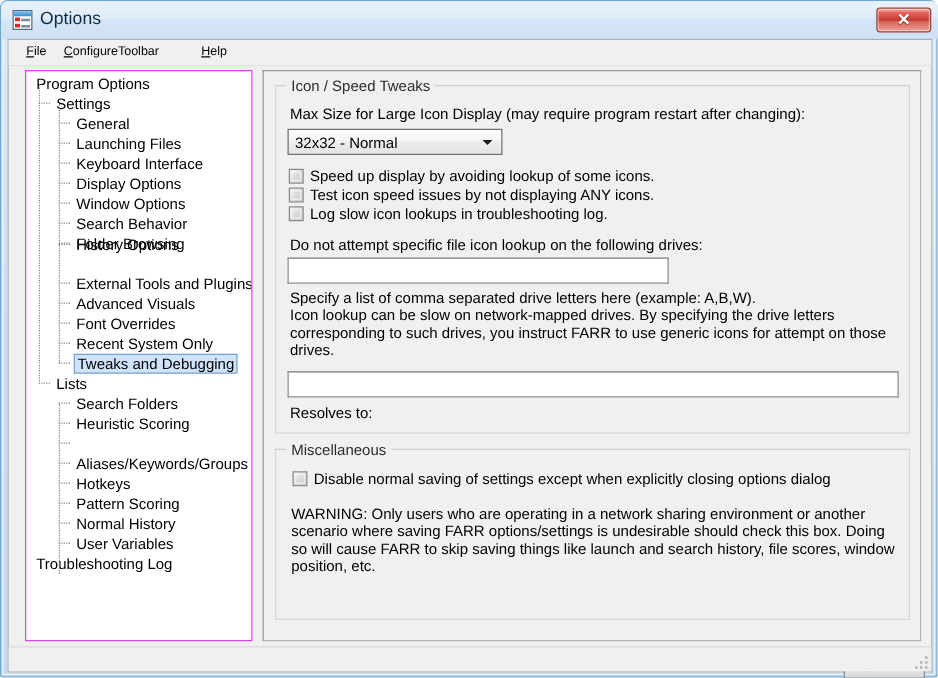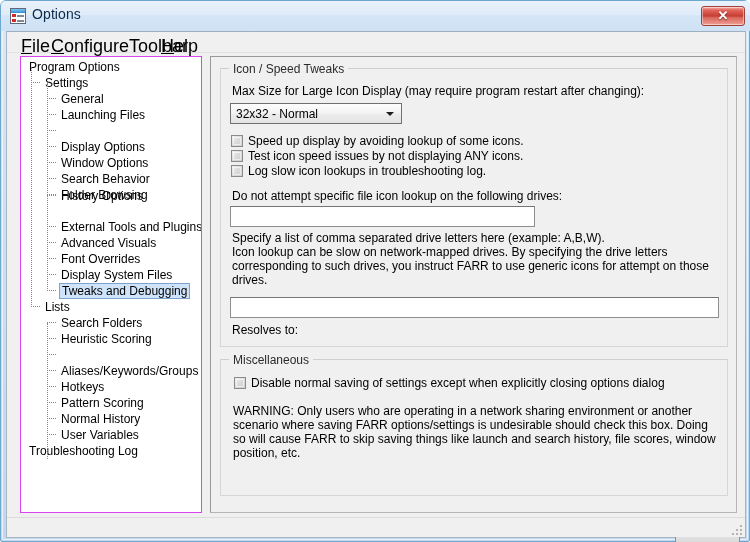--- a/index.html
+++ b/index.html
@@ -95,21 +95,21 @@
   #menubar {
     position: absolute;
     left: 0; top: 0;
     width: 738px; height: 21px;
     background: #f0f0f0;
     border-bottom: 1px solid #e2e2e2;
   }
   .menu-item {
     position: absolute;
     top: 3px;
-    font-size: 18px;
+    font-size: 10px;
     color: #000000;
     padding: 1px 6px;
     cursor: default;
   }
   .menu-item u { text-decoration: underline; }
 
   
   #tree-panel {
     position: absolute;
     left: 13px; top: 24px;
@@ -335,20 +335,21 @@
           <div class="tree-row" style="top: 34px; position: absolute; left: 0px; right: 0px;">
             <div class="tdot" style="left: 26px; width: 9px;"></div>
             <div class="tree-label" style="left: 38px;">General</div>
           </div>
           <div class="tree-row" style="top: 50px; position: absolute; left: 0px; right: 0px;">
             <div class="tdot" style="left: 26px; width: 9px;"></div>
             <div class="tree-label" style="left: 38px;">Launching Files</div>
           </div>
           <div class="tree-row" style="top: 66px; position: absolute; left: 0px; right: 0px;">
             <div class="tdot" style="left: 26px; width: 9px;"></div>
+            <div class="tree-label" style="left: 38px;">Keyboard Interface</div>
           </div>
           <div class="tree-row" style="top: 82px; position: absolute; left: 0px; right: 0px;">
             <div class="tdot" style="left: 26px; width: 9px;"></div>
             <div class="tree-label" style="left: 38px;">Display Options</div>
           </div>
           <div class="tree-row" style="top: 98px; position: absolute; left: 0px; right: 0px;">
             <div class="tdot" style="left: 26px; width: 9px;"></div>
             <div class="tree-label" style="left: 38px;">Window Options</div>
           </div>
           <div class="tree-row" style="top: 114px; position: absolute; left: 0px; right: 0px;">
@@ -370,21 +371,21 @@
           <div class="tree-row" style="top: 178px; position: absolute; left: 0px; right: 0px;">
             <div class="tdot" style="left: 26px; width: 9px;"></div>
             <div class="tree-label" style="left: 38px;">Advanced Visuals</div>
           </div>
           <div class="tree-row" style="top: 194px; position: absolute; left: 0px; right: 0px;">
             <div class="tdot" style="left: 26px; width: 9px;"></div>
             <div class="tree-label" style="left: 38px;">Font Overrides</div>
           </div>
           <div class="tree-row" style="top: 210px; position: absolute; left: 0px; right: 0px;">
             <div class="tdot" style="left: 26px; width: 9px;"></div>
-            <div class="tree-label" style="left: 38px;">Display System Files</div>
+            <div class="tree-label" style="left: 38px;">Recent System Only</div>
           </div>
           <div class="tree-row selected" style="top: 226px; position: absolute; left: 0px; right: 0px;">
             <div class="tdot" style="left: 26px; width: 9px;"></div>
             <div class="tree-label" style="left: 38px;">Tweaks and Debugging</div>
           </div>
           <div class="tree-row" style="top: 242px; position: absolute; left: 0px; right: 0px;">
             <div class="tdot" style="left: 10px; width: 9px;"></div>
             <div class="tree-label" style="left: 22px;">Lists</div>
           </div>
           <div class="tree-row" style="top: 258px; position: absolute; left: 0px; right: 0px;">

